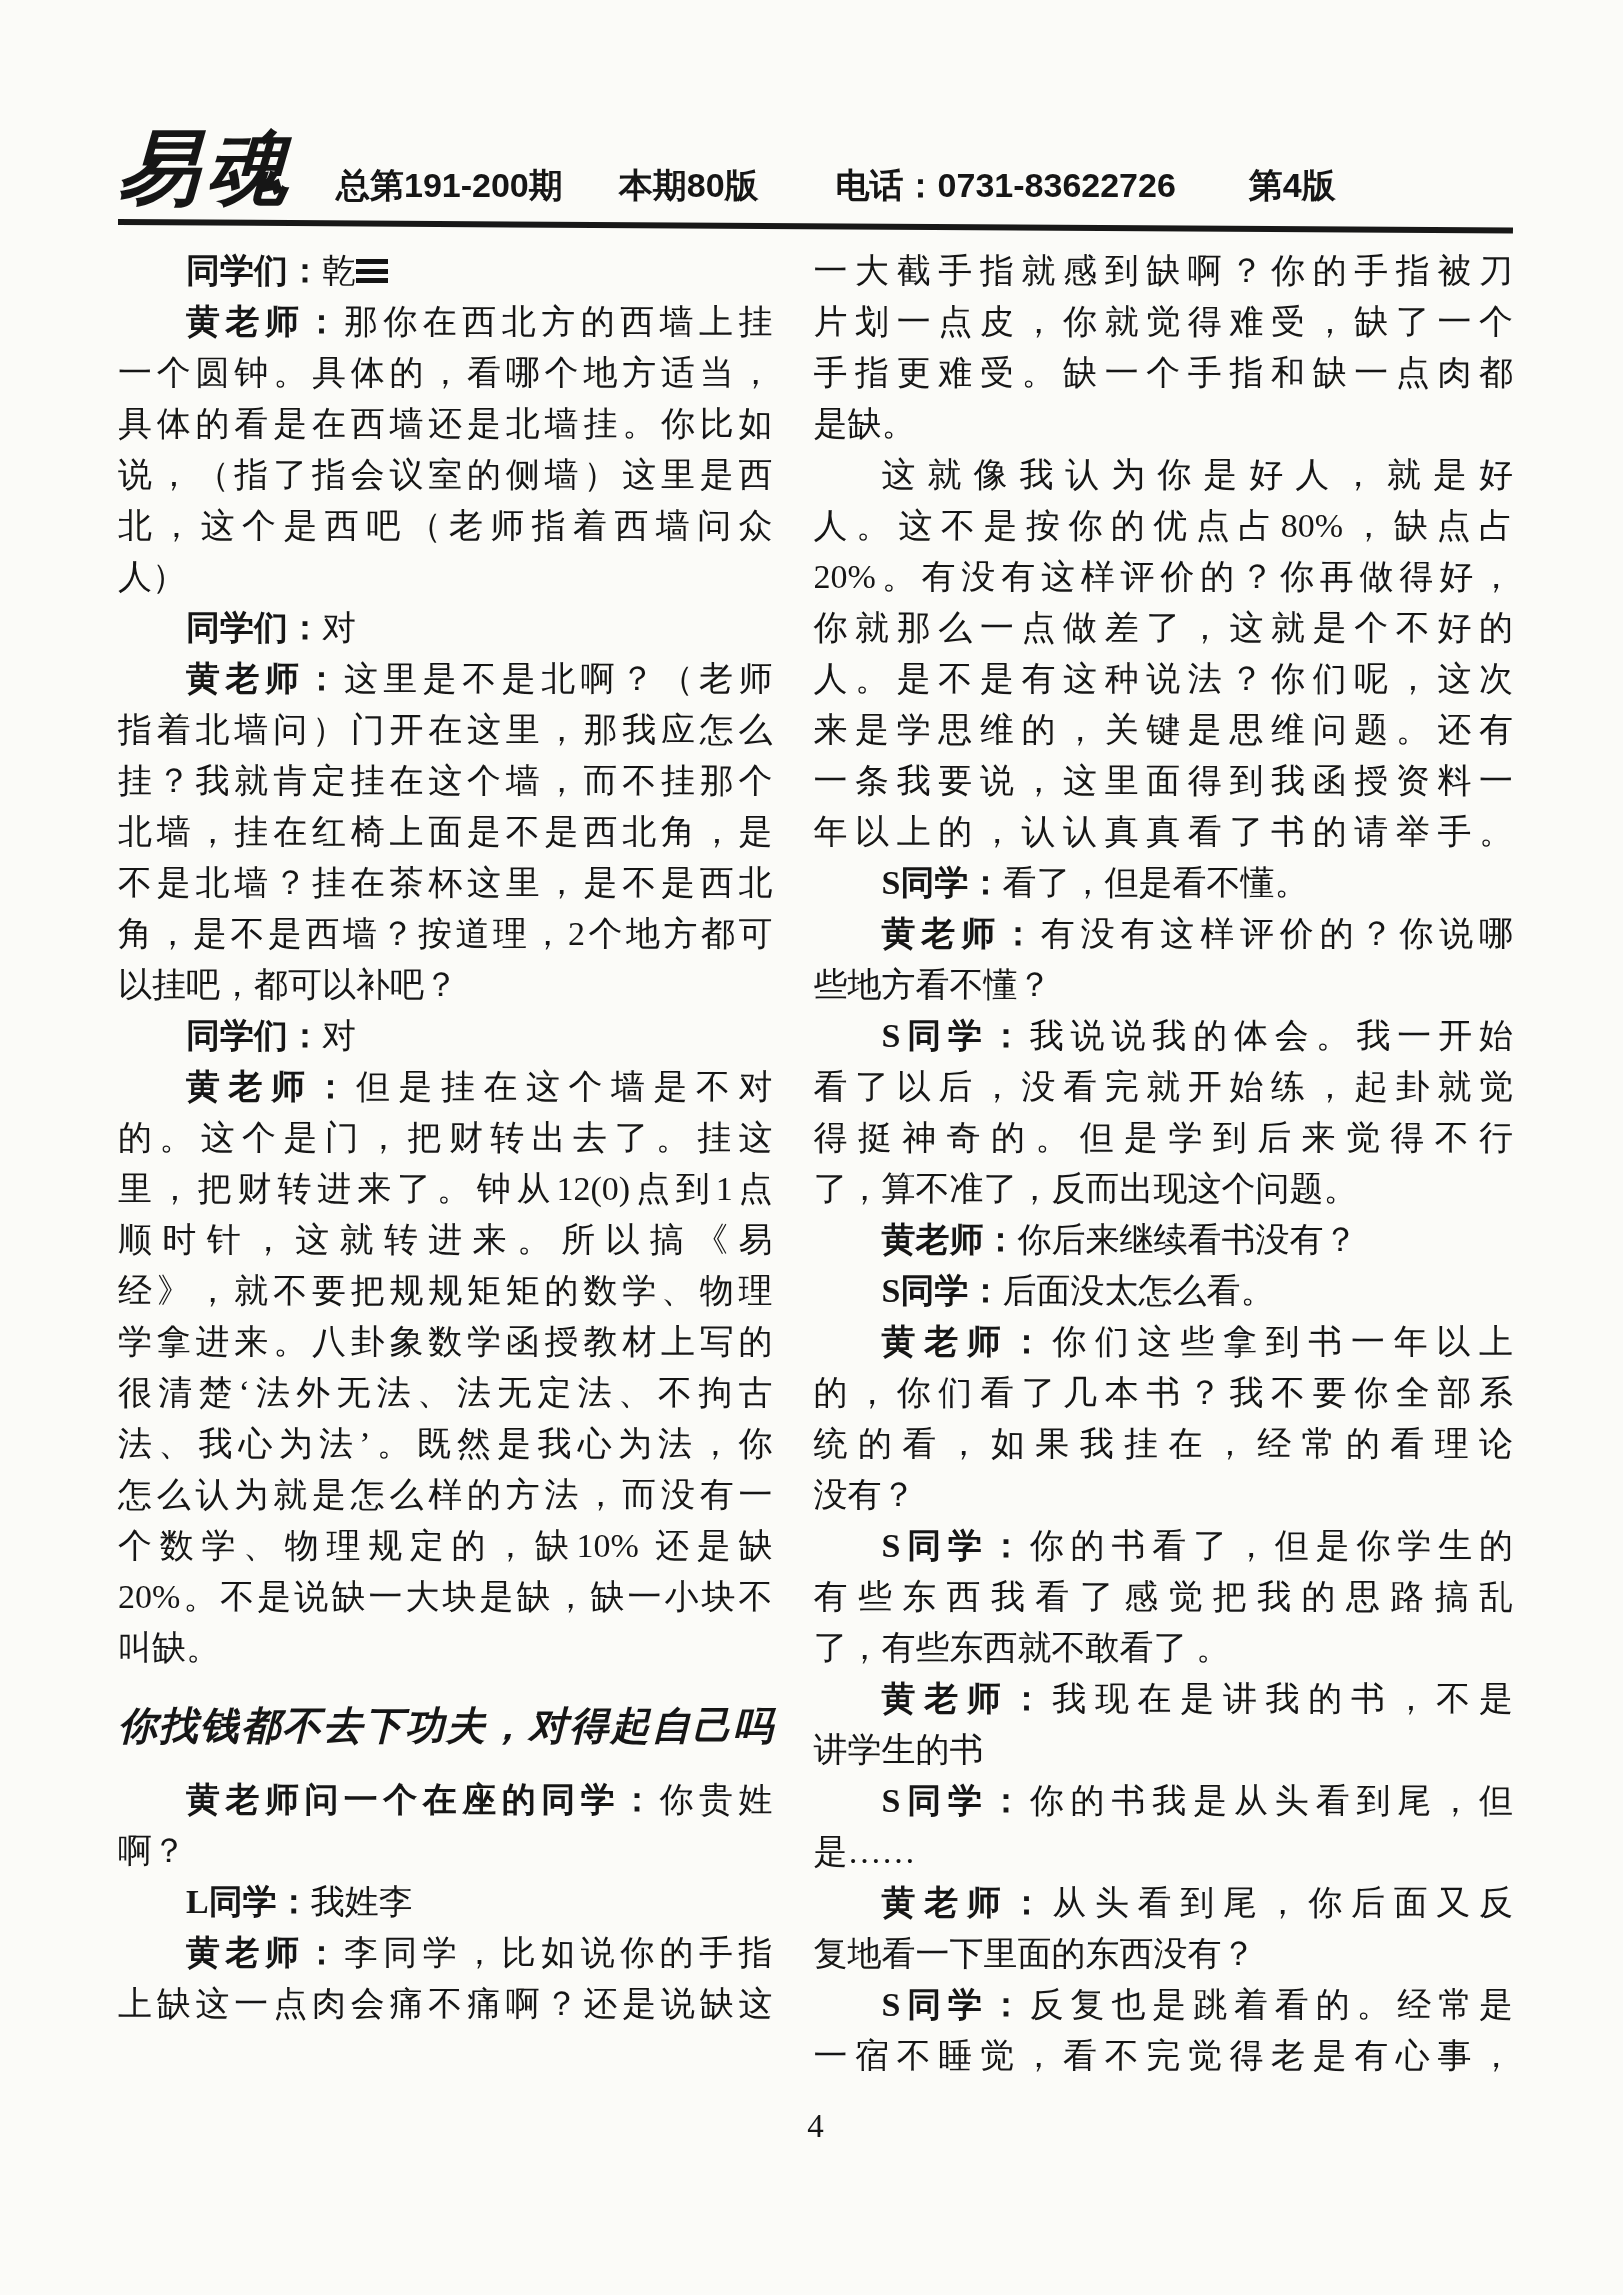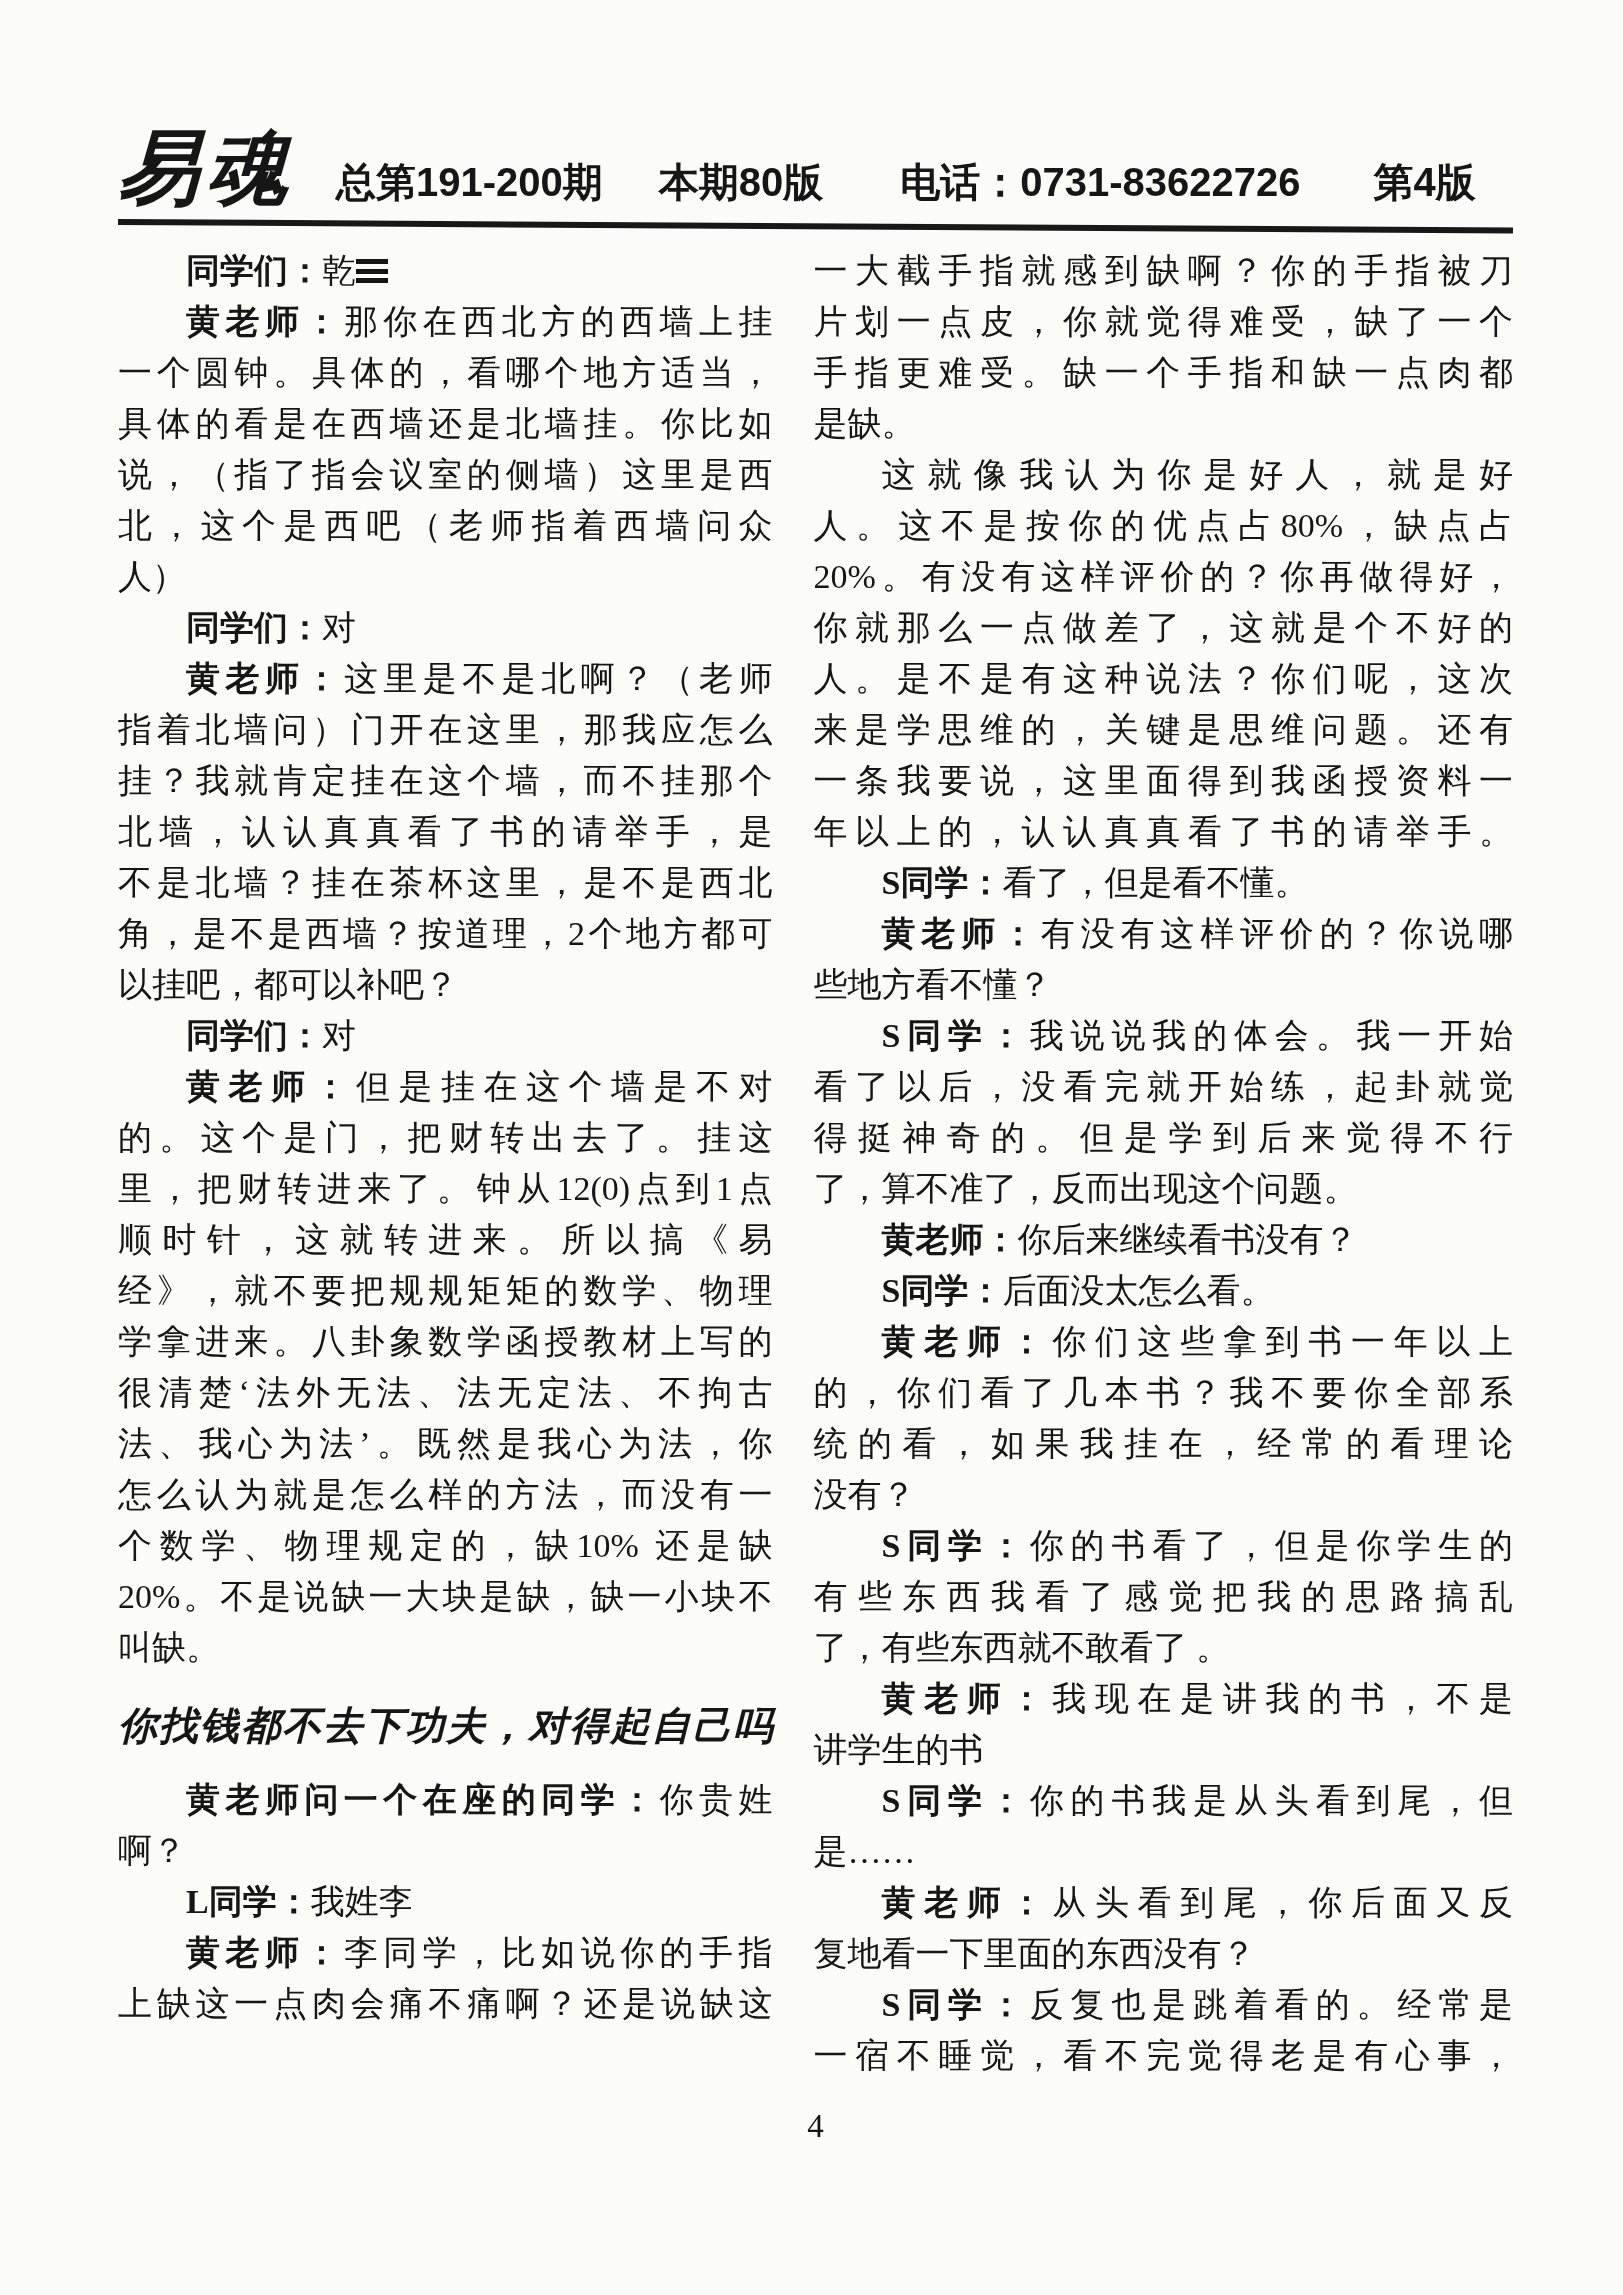--- a/index.html
+++ b/index.html
@@ -12,21 +12,21 @@
   .sheet{padding:126px 110px 0 118px;}
   
   .masthead{display:flex;align-items:flex-end;white-space:nowrap;}
   .logo{
     font-family:"DejaVu Serif",serif;
     font-size:82px;line-height:1;font-weight:bold;font-style:italic;
     letter-spacing:6.5px;transform:skewX(-2deg);
   }
   .meta{
     font-family:"Liberation Sans","DejaVu Sans",sans-serif;
-    font-weight:bold;font-size:40px;line-height:1;padding-bottom:6.5px;
+    font-weight:bold;font-size:34px;line-height:1;padding-bottom:6.5px;
   }
   .m1{margin-left:41px;}
   .m2{margin-left:56px;}
   .m3{margin-left:77px;}
   .m4{margin-left:73px;}
   .rule{
     height:5.9px;background:#181818;margin-top:10.5px;
     transform:rotate(0.35deg);transform-origin:left center;
   }
   
@@ -82,21 +82,21 @@
         <div class="line fill indent"><span class="spk">黄老师：</span><span>那你在西北方的西墙上挂</span></div>
         <div class="line fill"><span>一个圆钟。具体的，看哪个地方适当，</span></div>
         <div class="line fill"><span>具体的看是在西墙还是北墙挂。你比如</span></div>
         <div class="line fill"><span>说，（指了指会议室的侧墙）这里是西</span></div>
         <div class="line fill"><span>北，这个是西吧（老师指着西墙问众</span></div>
         <div class="line"><span>人）</span></div>
         <div class="line indent"><span class="spk">同学们：</span><span>对</span></div>
         <div class="line fill indent"><span class="spk">黄老师：</span><span>这里是不是北啊？（老师</span></div>
         <div class="line fill"><span>指着北墙问）门开在这里，那我应怎么</span></div>
         <div class="line fill"><span>挂？我就肯定挂在这个墙，而不挂那个</span></div>
-        <div class="line fill"><span>北墙，认认真真看了书的请举手，是</span></div>
+        <div class="line fill"><span>北墙，挂在红椅上面是不是西北角，是</span></div>
         <div class="line fill"><span>不是北墙？挂在茶杯这里，是不是西北</span></div>
         <div class="line fill"><span>角，是不是西墙？按道理，2个地方都可</span></div>
         <div class="line"><span>以挂吧，都可以补吧？</span></div>
         <div class="line indent"><span class="spk">同学们：</span><span>对</span></div>
         <div class="line fill indent"><span class="spk">黄老师：</span><span>但是挂在这个墙是不对</span></div>
         <div class="line fill"><span>的。这个是门，把财转出去了。挂这</span></div>
         <div class="line fill"><span>里，把财转进来了。钟从12(0)点到1点</span></div>
         <div class="line fill"><span>顺时针，这就转进来。所以搞《易</span></div>
         <div class="line fill"><span>经》，就不要把规规矩矩的数学、物理</span></div>
         <div class="line fill"><span>学拿进来。八卦象数学函授教材上写的</span></div>

